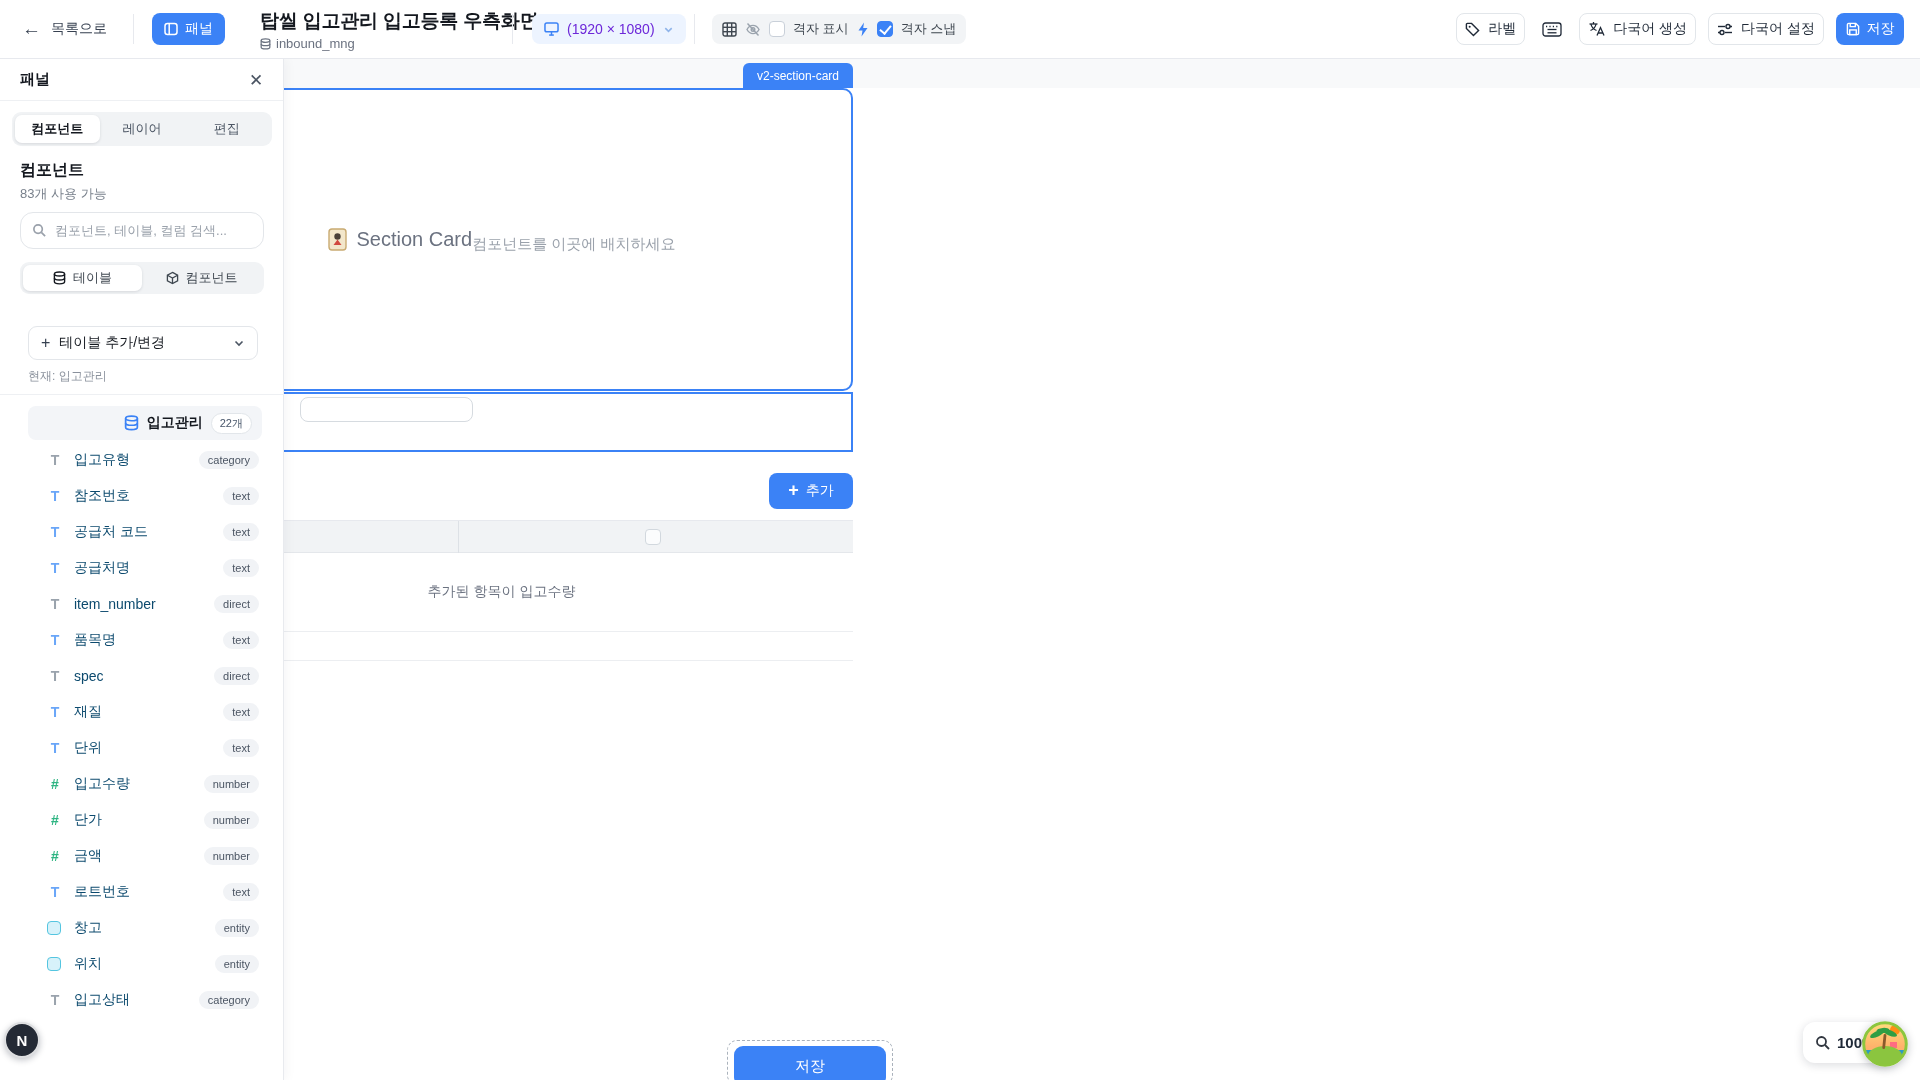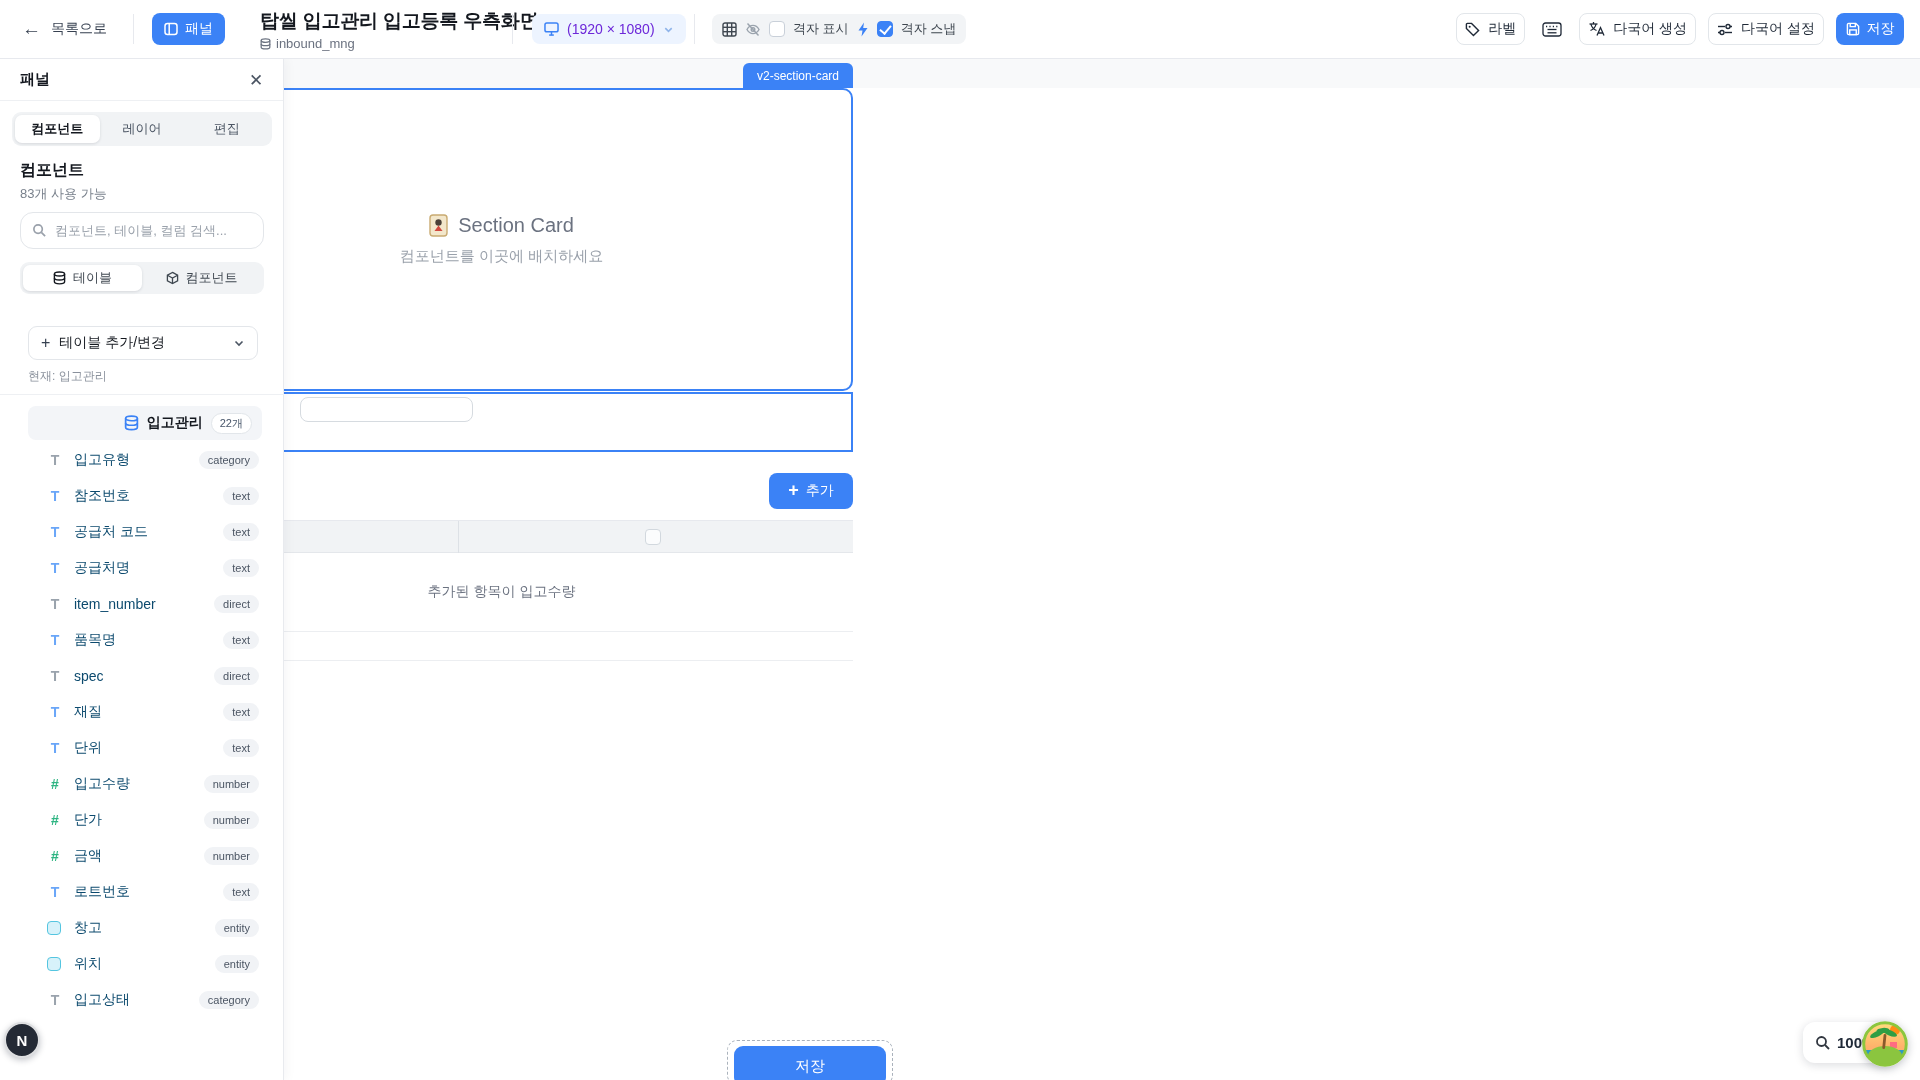--- a/index.html
+++ b/index.html
@@ -92,21 +92,21 @@
             font-size:15px; font-weight:bold; border:2px solid rgba(255,255,255,.85);
             box-shadow:0 2px 6px rgba(15,23,42,.25); z-index:5; cursor:pointer; }
 
   
   .canvas-strip { left:0; top:59px; width:1920px; height:29px; background:#f8f9fa; z-index:1; }
   .sel-tag { left:743px; top:63px; width:110px; height:25px; background:#3b82f6; color:#fff;
              border-radius:6px 6px 0 0; display:flex; align-items:center; justify-content:center;
              font-size:12px; z-index:3; }
   .section-card { left:150px; top:88px; width:703px; height:303px; background:#fff;
                   border:2px solid #3b82f6; border-radius:10px; z-index:2;
-                  display:flex; flex-direction:column; align-items:center; justify-content:center; }
+                  display:flex; align-items:center; justify-content:center; }
   .sc-row { display:flex; align-items:center; gap:10px; }
   .sc-title { font-size:20px; color:#6b7280; }
   .sc-sub { margin-top:10px; font-size:15px; color:#9aa1ab; }
   .section2 { left:150px; top:392px; width:703px; height:60px; background:#fff;
               border:2px solid #3b82f6; z-index:2; }
   .mini-input { left:300px; top:397px; width:173px; height:25px; background:#fff;
                 border:1.5px solid #d6dbe0; border-radius:8px; z-index:3; }
   .add-btn { left:769px; top:473px; width:84px; height:36px; z-index:2; font-size:14px; }
   .add-btn .plus { font-size:18px; font-weight:bold; margin-top:-2px; }
   .ctable { left:150px; top:520px; width:703px; z-index:2; background:#fff;

